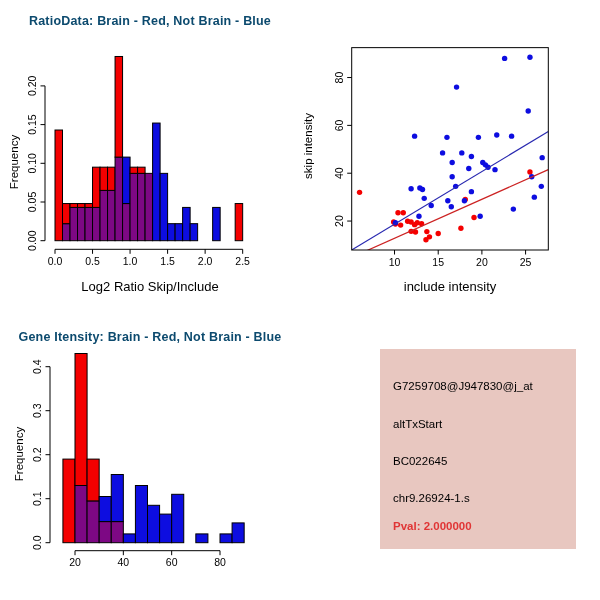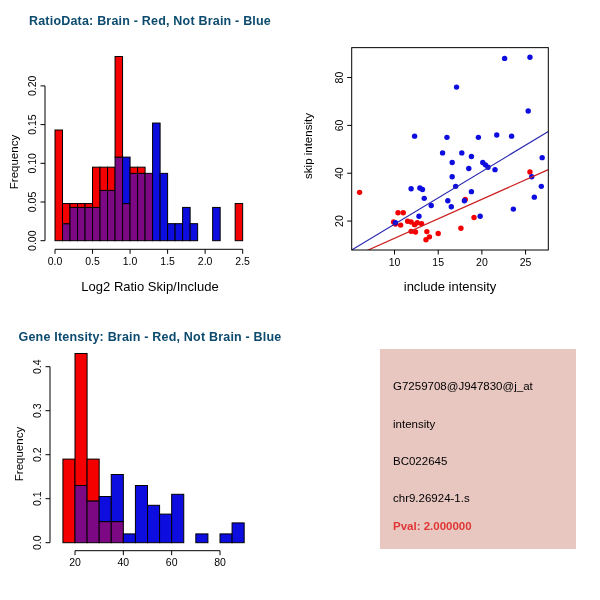--- a/index.html
+++ b/index.html
@@ -214,19 +214,19 @@
 
   <div class="axis-label" style="left:0; top:279px;">Log2 Ratio Skip/Include</div>
   <div class="axis-label" style="left:300px; top:279px;">include intensity</div>
 
   <div class="axis-label-y" style="left:-86px; top:156px;">Frequency</div>
   <div class="axis-label-y" style="left:208px; top:140px;">skip intensity</div>
   <div class="axis-label-y" style="left:-81px; top:448px;">Frequency</div>
 
   <div id="info-panel" style="background: rgb(232, 199, 192);">
     <div class="info-line" style="top: 31px; color: rgb(0, 0, 0);">G7259708@J947830@j_at</div>
-    <div class="info-line" style="top: 69px; color: rgb(0, 0, 0);">intensity</div>
+    <div class="info-line" style="top: 69px; color: rgb(0, 0, 0);">altTxStart</div>
     <div class="info-line" style="top: 106px; color: rgb(0, 0, 0); text-align: center;">BC022645</div>
     <div class="info-line" style="top: 143px; color: rgb(0, 0, 0);">chr9.26924-1.s</div>
     <div class="info-line" style="top: 171px; color: rgb(224, 53, 53); font-weight: bold;">Pval: 2.000000</div>
   </div>
 
 </div>
 
 </body></html>

